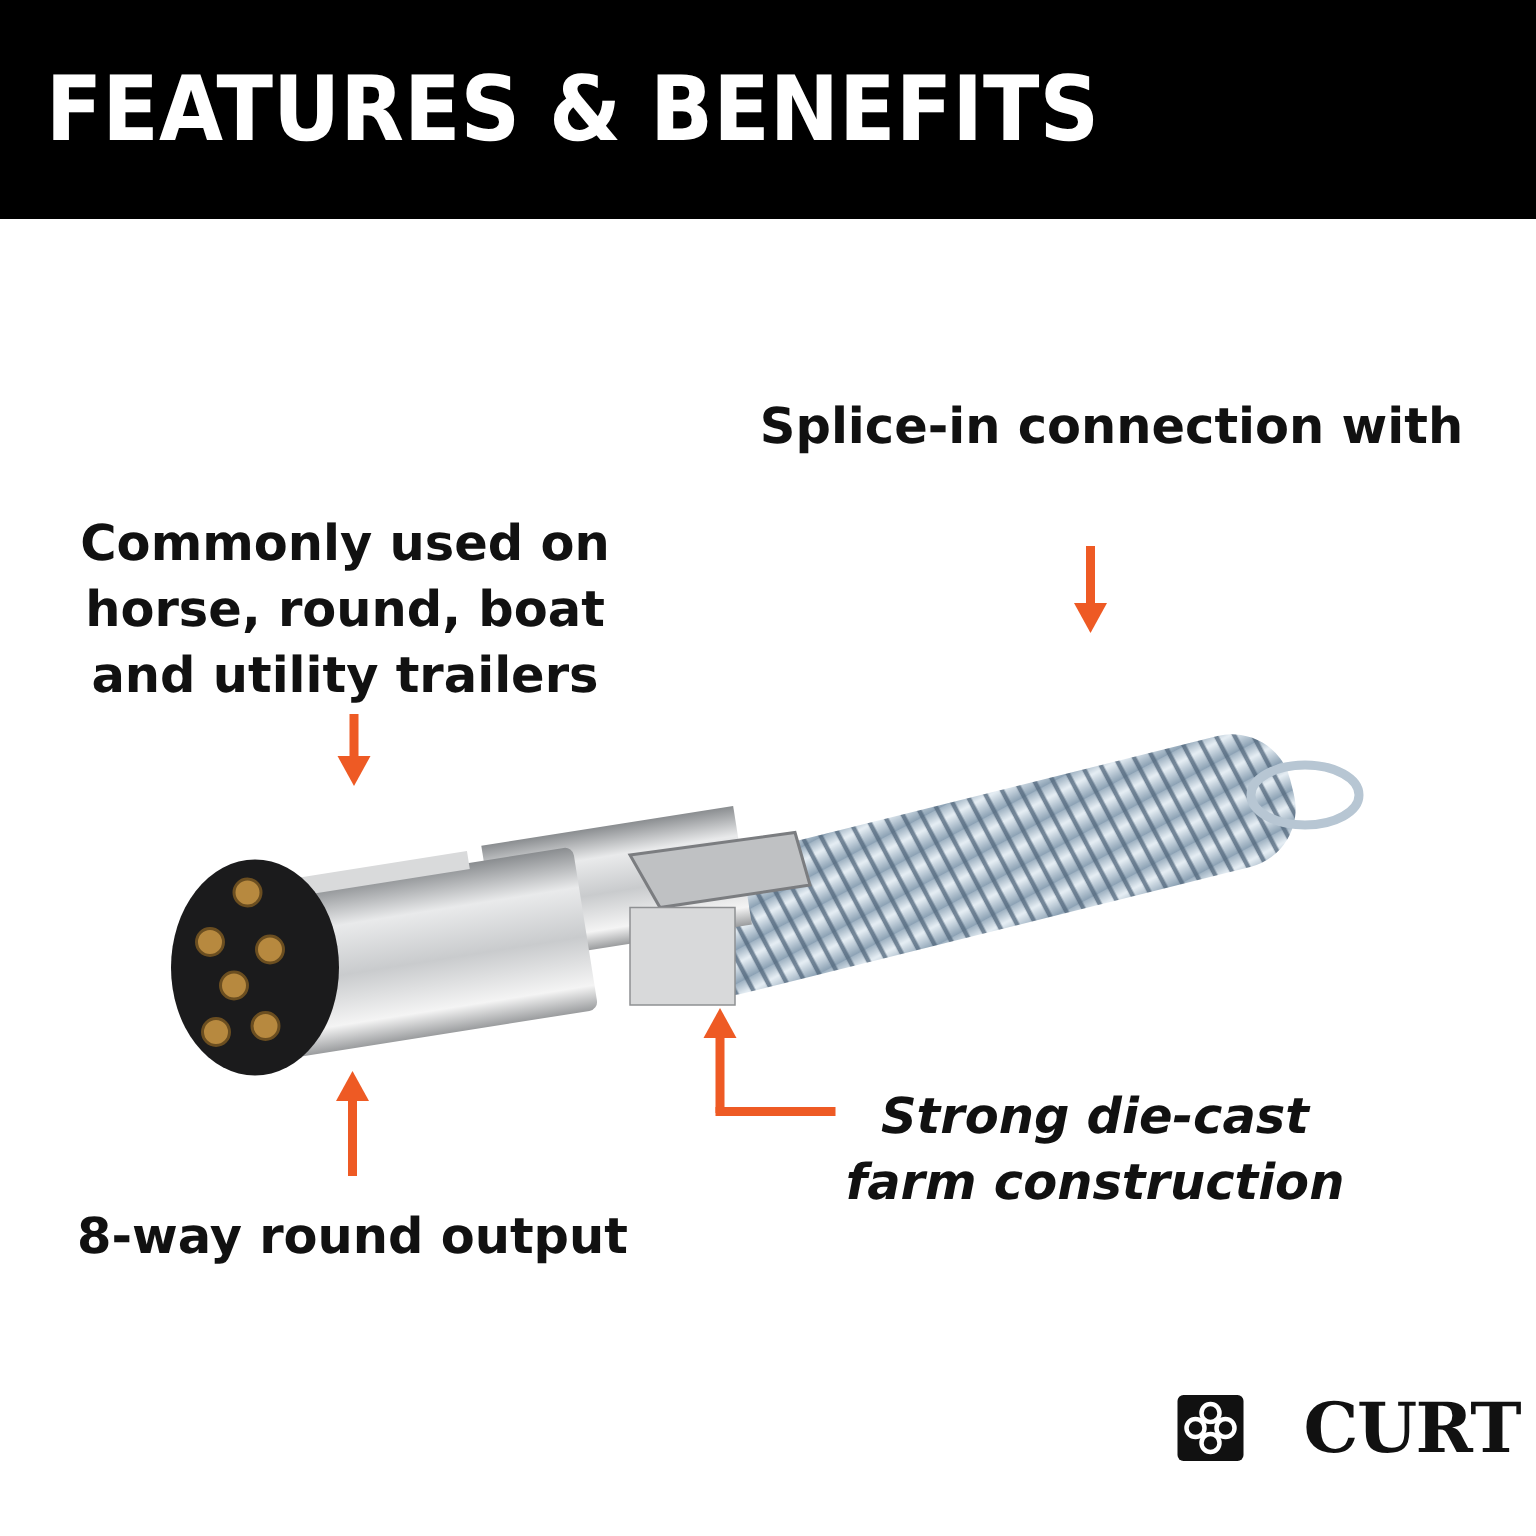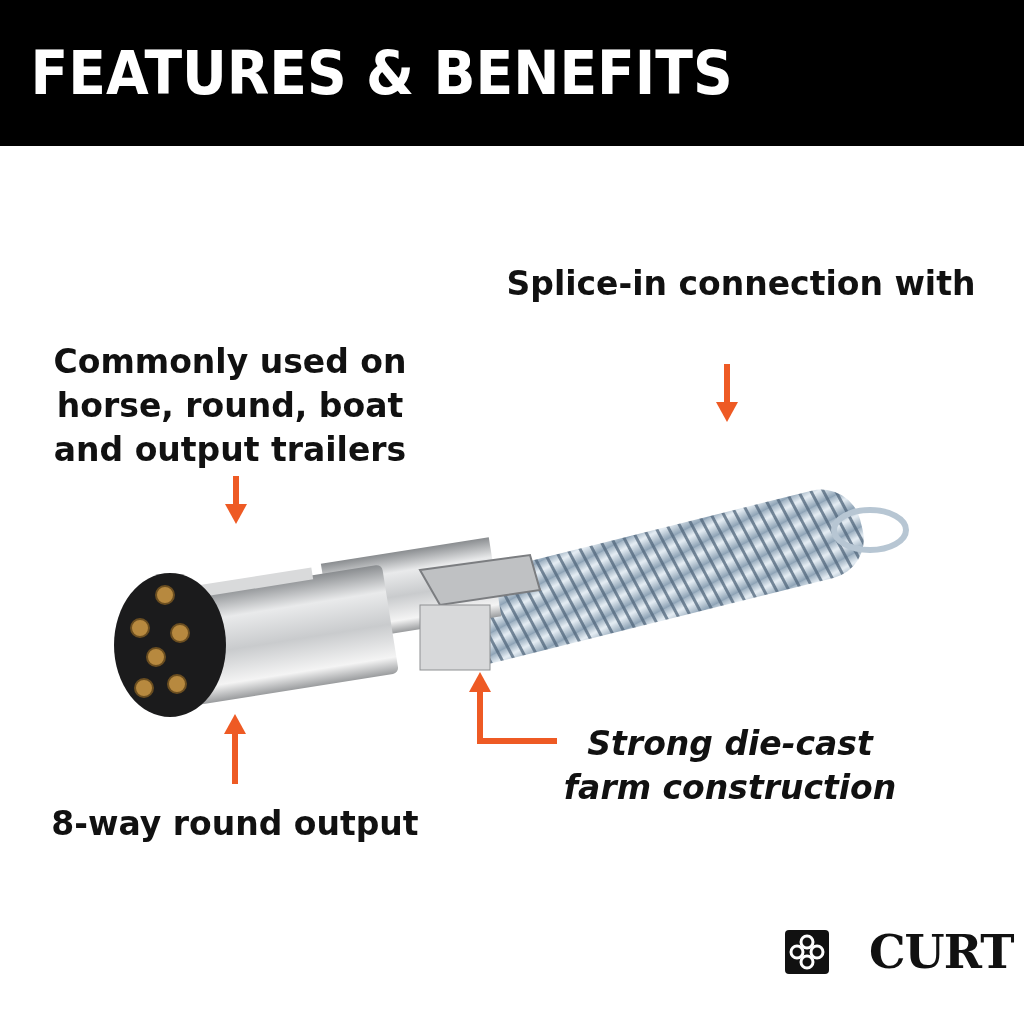--- a/index.html
+++ b/index.html
@@ -28,21 +28,21 @@
 </head>
 <body>
 
 <div class="banner">
   <div class="banner-title">FEATURES &amp; BENEFITS</div>
 </div>
 
 <div class="callout" style="left:30px; top:328px; width:400px;margin-top:12px;">
   <div>Commonly used on</div>
   <div>horse, round, boat</div>
-  <div>and output trailers</div>
+  <div>and utility trailers</div>
 </div>
 <div class="arrow-v" style="left:233px; top:476px; height:30px;"></div>
 <div class="arrowhead-down" style="left:225px; top:504px;"></div>
 
 <div class="callout" style="left:491px; top:262px; width:500px;">
   <div>Splice-in connection with</div>
 </div>
 <div class="arrow-v" style="left:724px; top:364px; height:40px;"></div>
 <div class="arrowhead-down" style="left:716px; top:402px;"></div>
 

